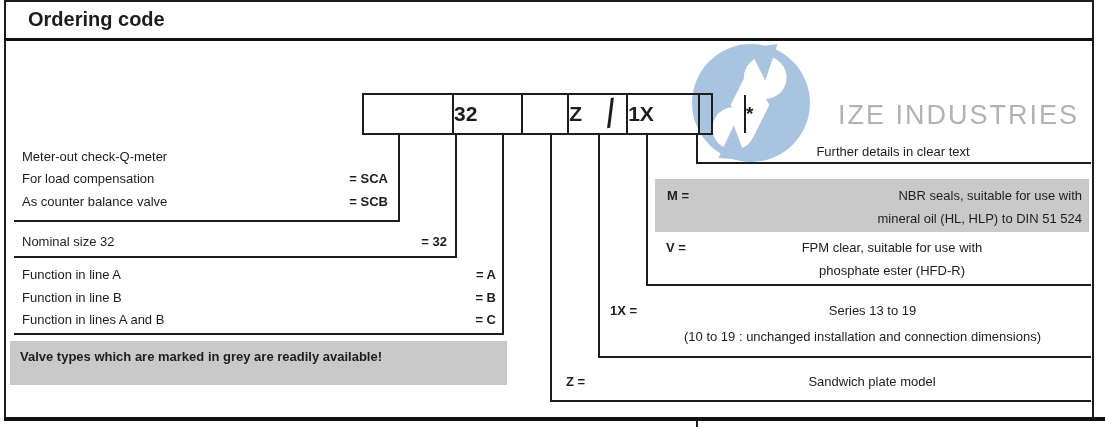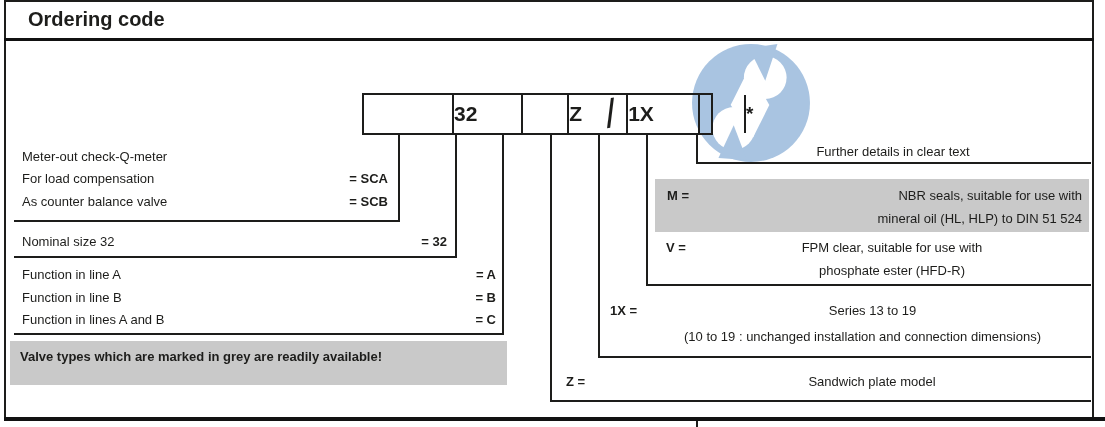--- a/index.html
+++ b/index.html
@@ -48,20 +48,21 @@
     <g fill="#ffffff">
       <circle cx="74" cy="35" r="21"></circle>
       <circle cx="43" cy="85" r="21"></circle>
       <polygon points="58,26 78,62 62,94 40,62"></polygon>
     </g>
     <g fill="#a9c4e1">
       <polygon points="74,38 58,6 86,2"></polygon>
       <polygon points="43,82 28,114 56,116"></polygon>
     </g>
   </svg>
+  <div class="logo-en">IZE INDUSTRIES</div>
 
   <div id="codeboxes">
     <div class="cell" style="width:69px;"></div>
     <div class="cell" style="width:51px;">32</div>
     <div class="cell" style="width:45px;"></div>
     <div class="cell" style="width:49px;">Z</div>
     <div class="cell" style="width:28px;">1X</div>
     <div class="cell" style="width:54px;"></div>
     <div class="cell" style="width:40px;font-size:19px;">*</div>
   </div>

